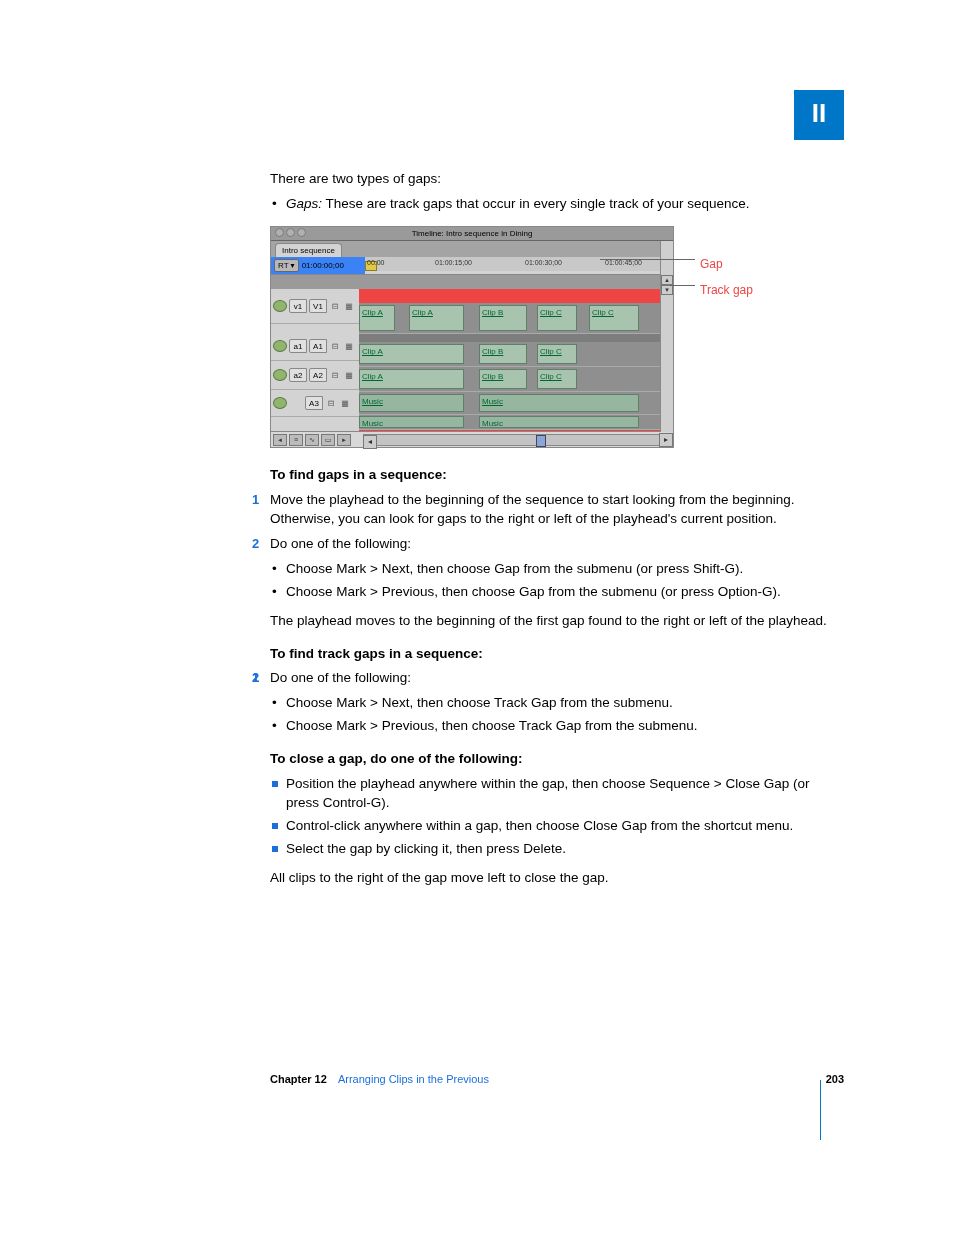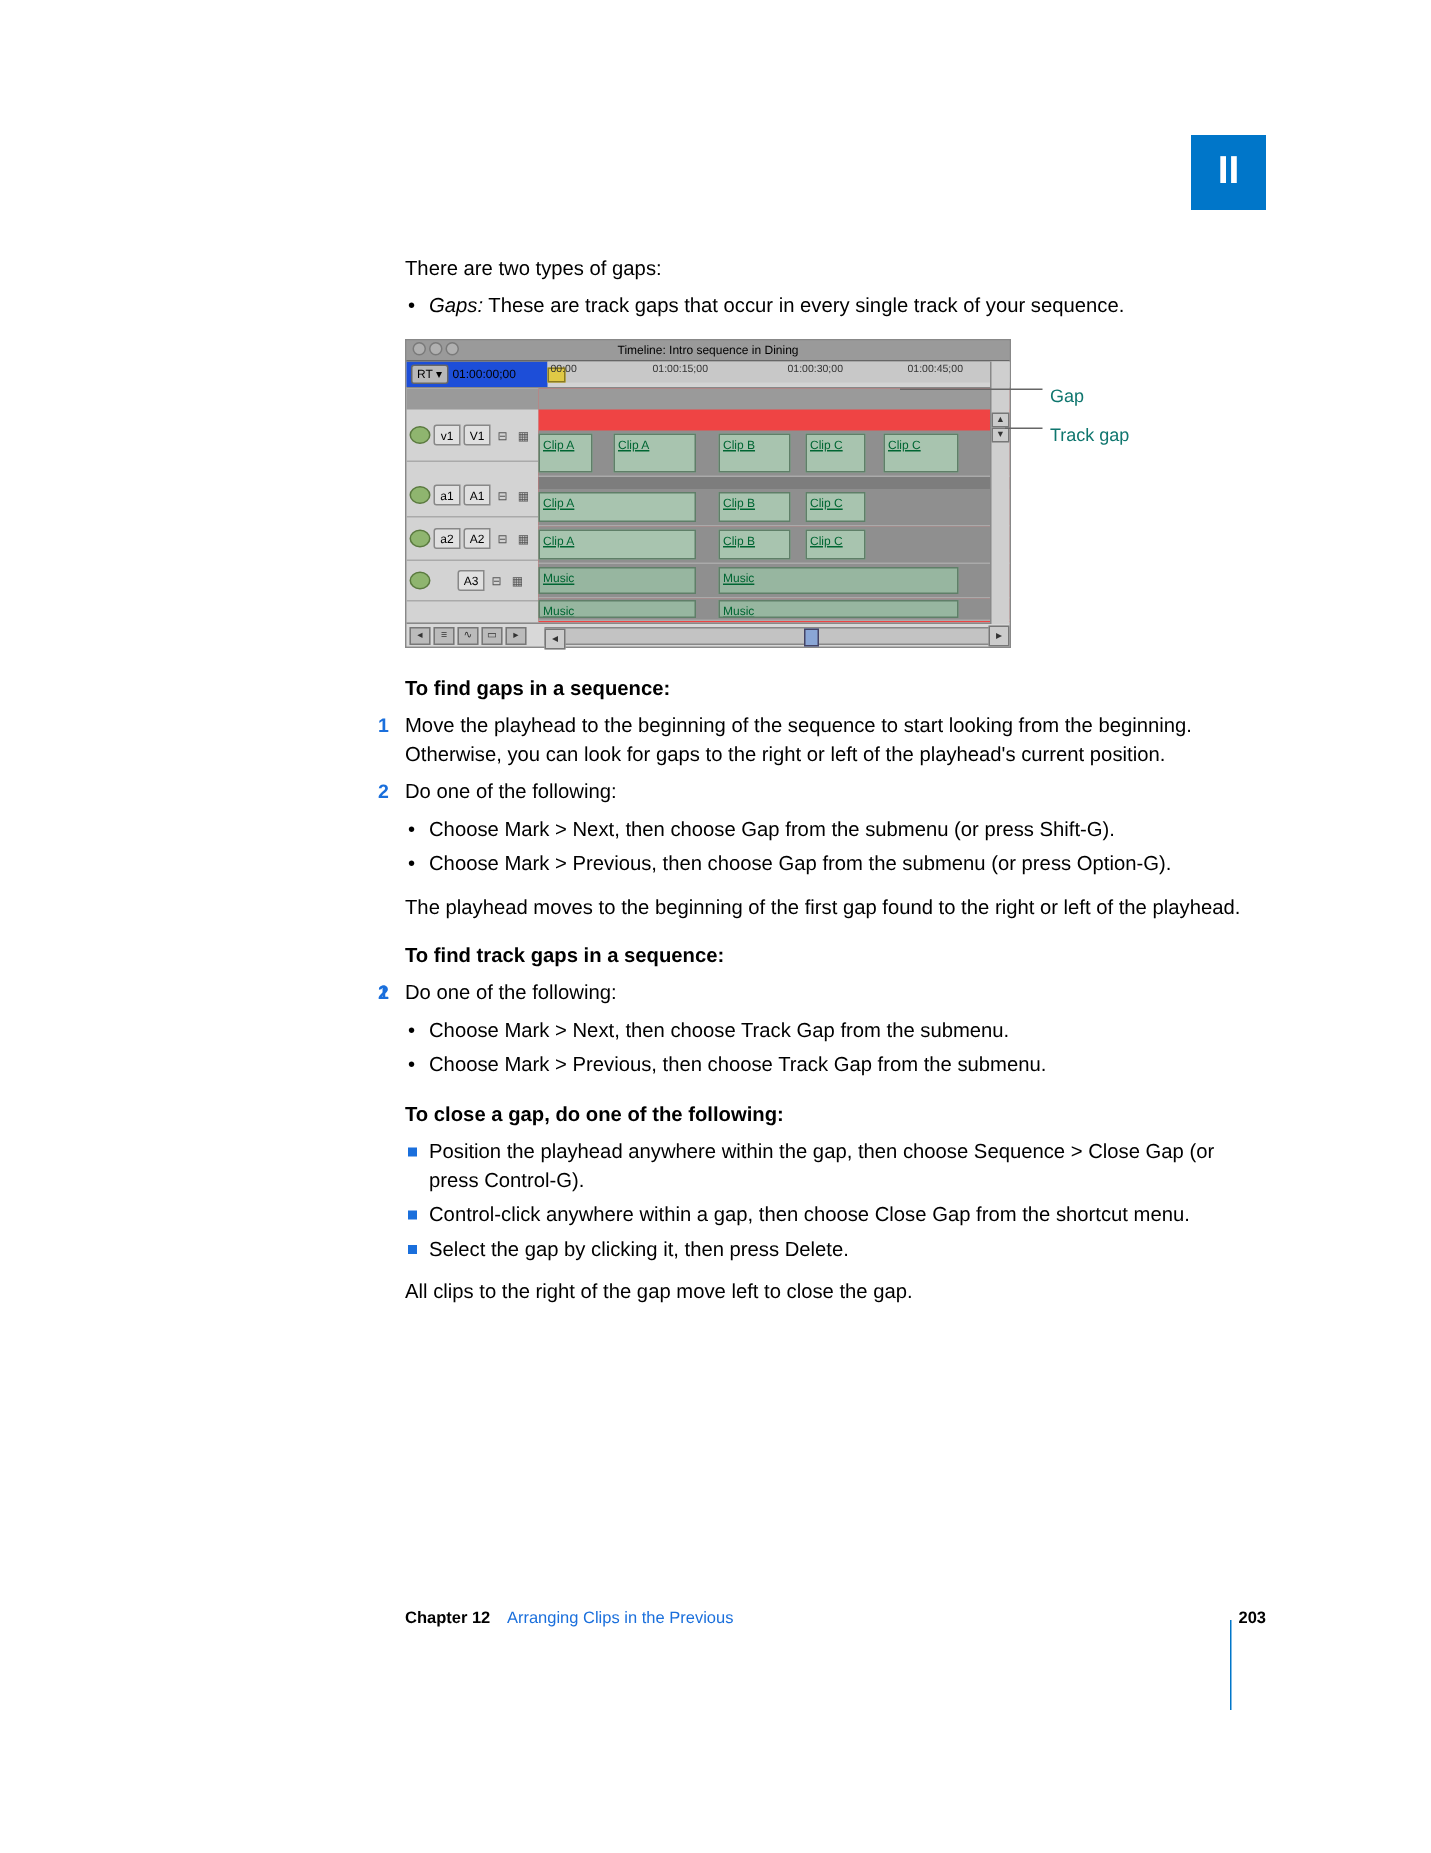--- a/index.html
+++ b/index.html
@@ -136,21 +136,21 @@
     background: #d3d3d3;
     border-bottom: 1px solid #888;
   }
   .tl-hdr-left {
     width: 88px;
     flex: none;
     display: flex;
     align-items: center;
     gap: 3px;
     padding: 2px 3px;
-    background: #1d4ed8;
+    background: #3b82f6;
   }
   .rt-btn {
     background: #b8b8b8;
     border: 1px solid #666;
     border-radius: 2px;
     padding: 0 3px;
     font-size: 8px;
   }
   .tc {
     font-size: 8px;
@@ -295,21 +295,21 @@
   }
   .tl-right-scroll .va {
     width:100%; height:10px;
     background:#ccc;border:1px solid #777;
     box-sizing:border-box;
     font-size:7px;text-align:center;line-height:8px;color:#333;
   }
   .callout {
     position:absolute;
     font-size:12px;
-    color:#0f766e;
+    color:#ef4444;
   }
   .callout.gap { left:430px; top:30px; }
   .callout.trackgap { left:430px; top:56px; }
   .call-line {
     position:absolute;
     height:1px;
     background:#666;
   }
   .footer {
     position: absolute;
@@ -343,20 +343,23 @@
 
   <div class="figure">
     <div class="timeline-box">
       <div class="tl-title">
         <span class="win-dots">
             <span></span>
             <span></span>
             <span></span>
           </span>
         <span>Timeline: Intro sequence in Dining</span>
+      </div>
+      <div class="tl-tabrow">
+        <span class="tl-tab">Intro sequence</span>
       </div>
       <div class="tl-header">
         <div class="tl-hdr-left">
           <span class="rt-btn">RT ▾</span>
           <span class="tc">01:00:00;00</span>
         </div>
         <div class="tl-ruler">
           <span class="playhead-hd"></span>
           <span class="tick" style="left:2px">00:00</span>
           <span class="tick" style="left:70px">01:00:15;00</span>

